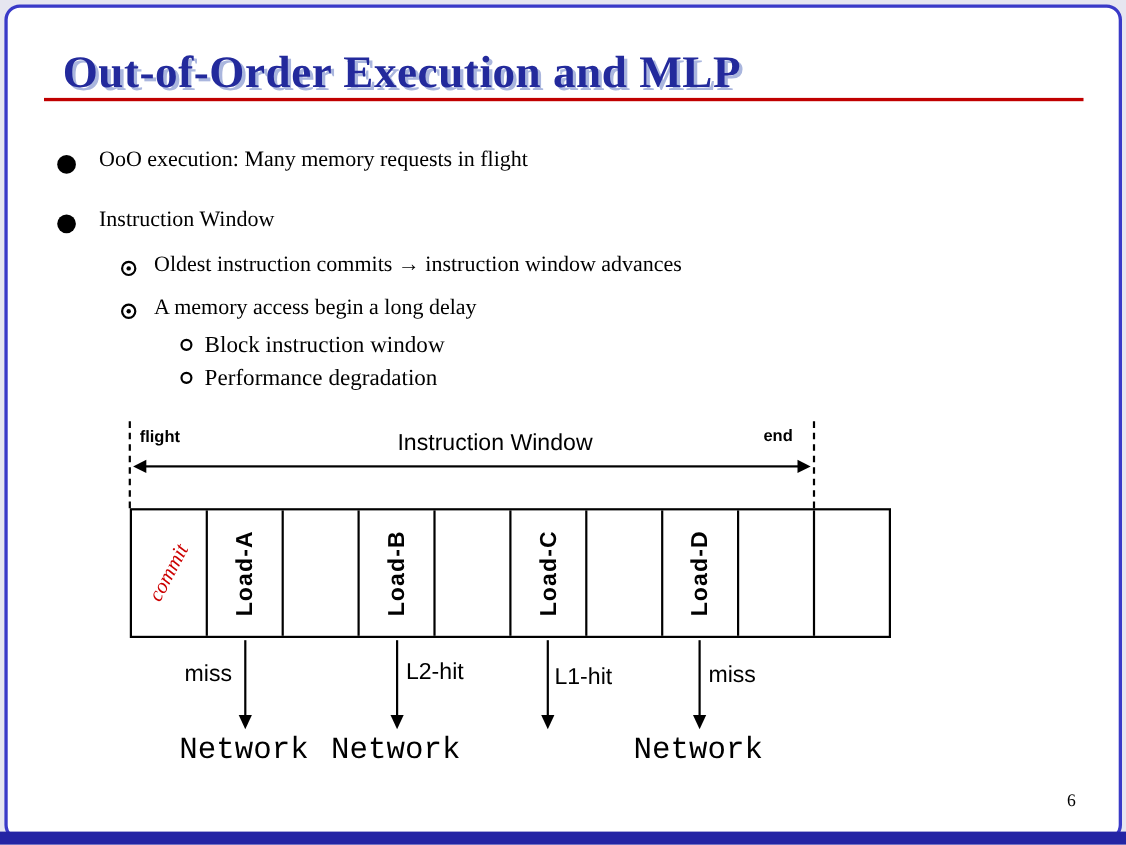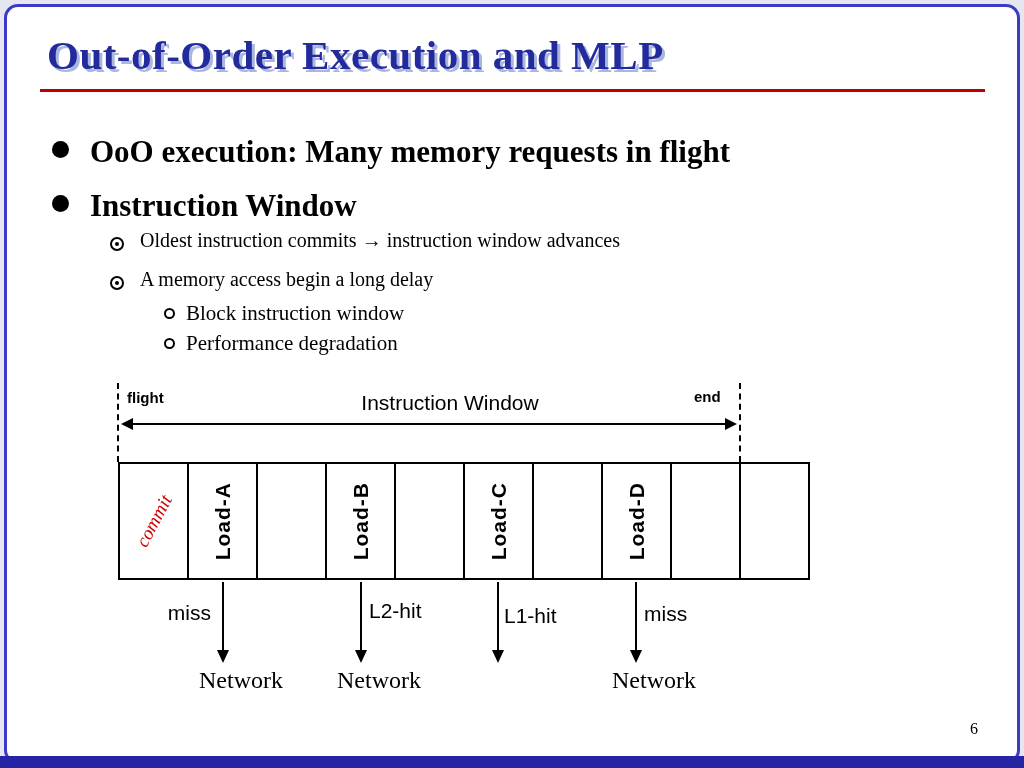--- a/index.html
+++ b/index.html
@@ -15,33 +15,33 @@
     border:3px solid var(--c-border,#3a3ac8);
     border-radius:14px;
   }
   .bottom-bar{
     position:absolute;left:0;right:0;bottom:0;height:12px;
     background:#2424a4;z-index:30;
   }
   .content{position:absolute;inset:0;z-index:10;}
 
   .title{
-    position:absolute;left:40px;top:24px;margin:7px;
+    position:absolute;left:40px;top:24px;margin:17px;
     font-size:41px;font-weight:bold;letter-spacing:0.5px;
     color:var(--c-title,#232a9c);
     text-shadow:3px 3px 0 var(--c-title-shadow,#aab6de);
     font-family:"Liberation Serif", serif;
   }
   .divider{
     position:absolute;left:40px;top:89px;width:945px;height:3px;
     background:var(--c-divider,#c00000);
   }
 
   .btext{position:absolute;color:#000;white-space:nowrap;}
-  .lvl1{font-size:31px;font-weight:bold;}
+  .lvl1{font-size:20px;}
   .lvl2{font-size:20px;}
   .lvl3{font-size:21px;}
 
   .m1{position:absolute;width:17px;height:17px;border-radius:50%;background:#000;}
   .m2{position:absolute;width:14px;height:14px;border:2px solid #000;border-radius:50%;box-sizing:border-box;}
   .m2::after{content:'';position:absolute;left:3px;top:3px;width:4px;height:4px;border-radius:50%;background:#000;}
   .m3{position:absolute;width:11px;height:11px;border:2.5px solid #000;border-radius:50%;box-sizing:border-box;}
 
   .begin-label,.end-label{
     position:absolute;font-family:"Liberation Sans",sans-serif;
@@ -96,22 +96,22 @@
 
   .result{
     position:absolute;font-family:"Liberation Sans",sans-serif;font-size:21px;color:#000;white-space:nowrap;
   }
   .res1{left:139px;top:601px;width:72px;text-align:right;}
   .res2{left:369px;top:599px;}
   .res3{left:504px;top:604px;}
   .res4{left:644px;top:602px;}
 
   .network{
-    position:absolute;top:667px;width:120px;text-align:right;
-    font-family:Liberation Serif, serif;font-size:24px;color:#000;
+    position:absolute;top:667px;width:120px;text-align:left;
+    font-family:Liberation Mono, monospace;font-size:28px;color:#000;
   }
   .net1{left:163px;}
   .net2{left:301px;}
   .net3{left:576px;}
 
   .page-num{
     position:absolute;left:970px;top:720px;font-size:16px;color:#000;
     font-family:"Liberation Serif",serif;
   }
 </style>

